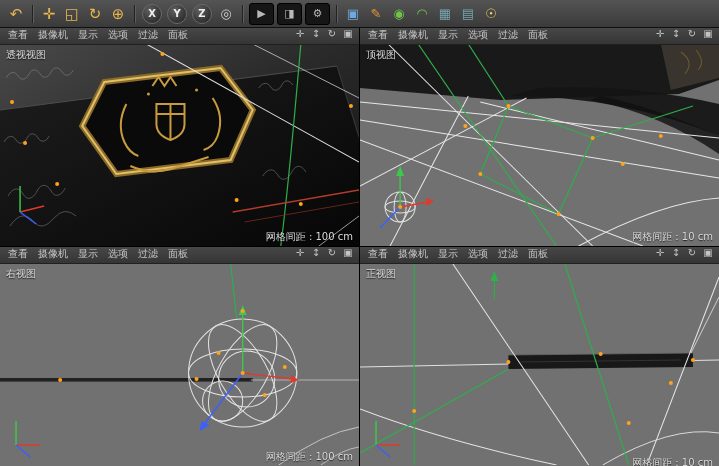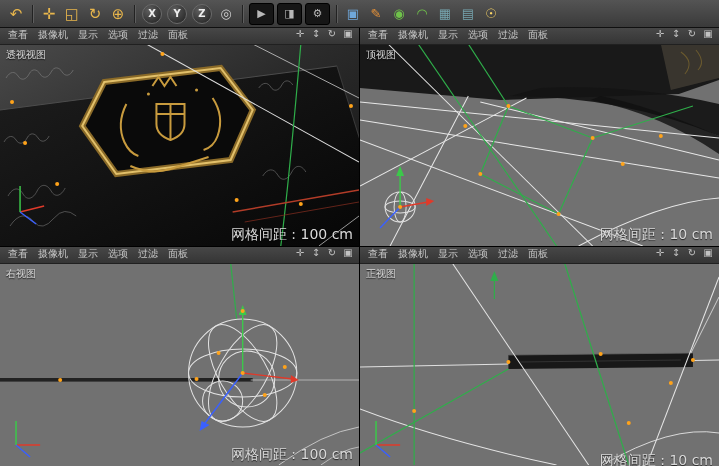--- a/index.html
+++ b/index.html
@@ -32,21 +32,21 @@
   .viewport{position:relative;overflow:hidden;background:#717171;}
   .vmenu{position:relative;z-index:3;height:16px;background:linear-gradient(#474747,#353535);
          border-bottom:1px solid #202020;display:flex;
          font-size:10px;color:#c6c6c6;padding:0 3px;white-space:nowrap;}
   .mitem{padding:0 5px;}
   .vcontrols{margin-left:auto;display:flex;gap:4px;padding-right:2px;color:#c2c2c2;font-size:10px;}
   .vctl{width:12px;text-align:center;}
   .vcanvas{position:absolute;left:0;top:16px;width:100%;height:202px;display:block;}
   .vlabel{position:absolute;z-index:2;top:20px;left:6px;font-size:10px;color:#dcdcdc;
           text-shadow:0 1px 1px rgba(0,0,0,.85);text-align:center;}
-  .gridlabel{position:absolute;z-index:2;right:6px;bottom:2px;font-size:14px;color:#dadada;
+  .gridlabel{position:absolute;z-index:2;right:6px;bottom:2px;font-size:10px;color:#dadada;
              text-shadow:0 1px 1px rgba(0,0,0,.7);}
   .gridlabel.cut{bottom:-4px;}
 </style>
 </head>
 <body>
 
 <div class="toolbar">
   <div class="tbtn gold">↶</div>
   <div class="sep"></div>
   <div class="tbtn gold">✛</div>

